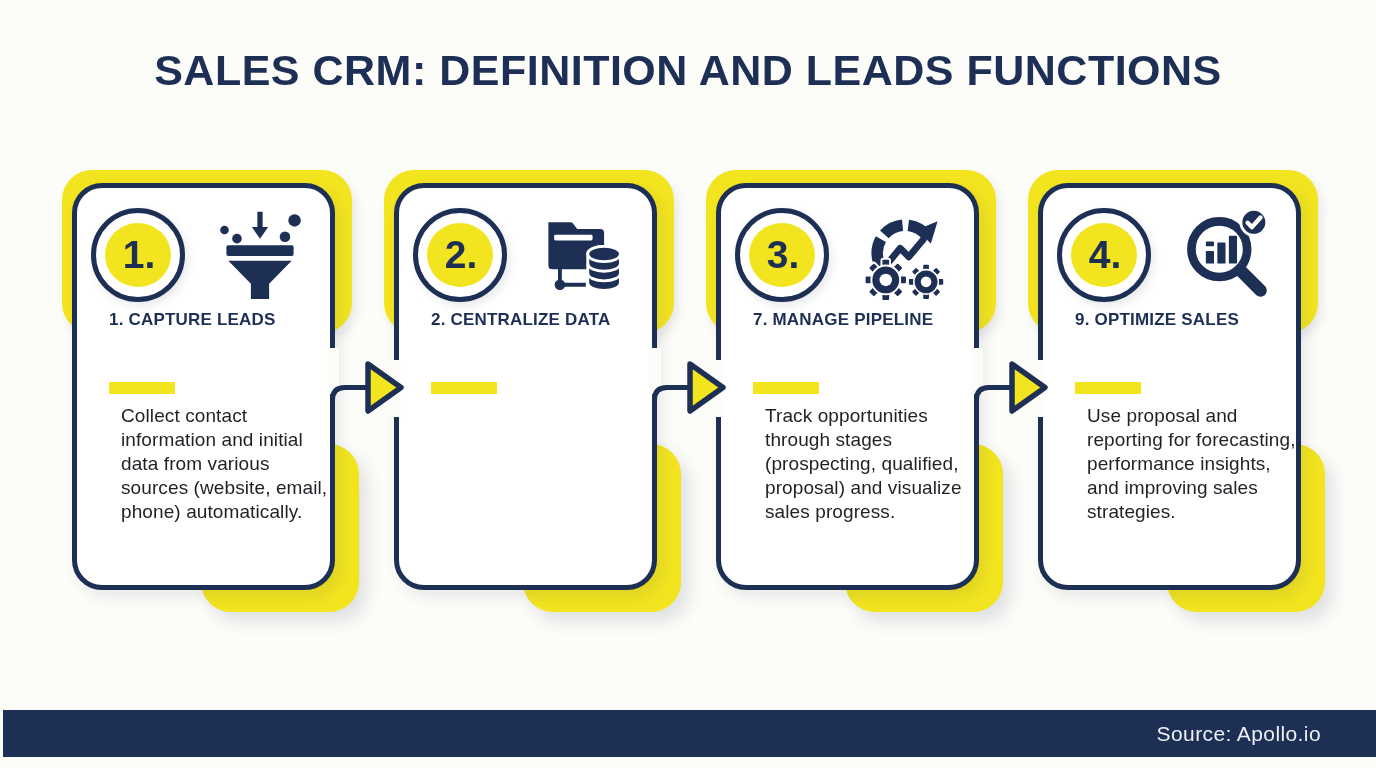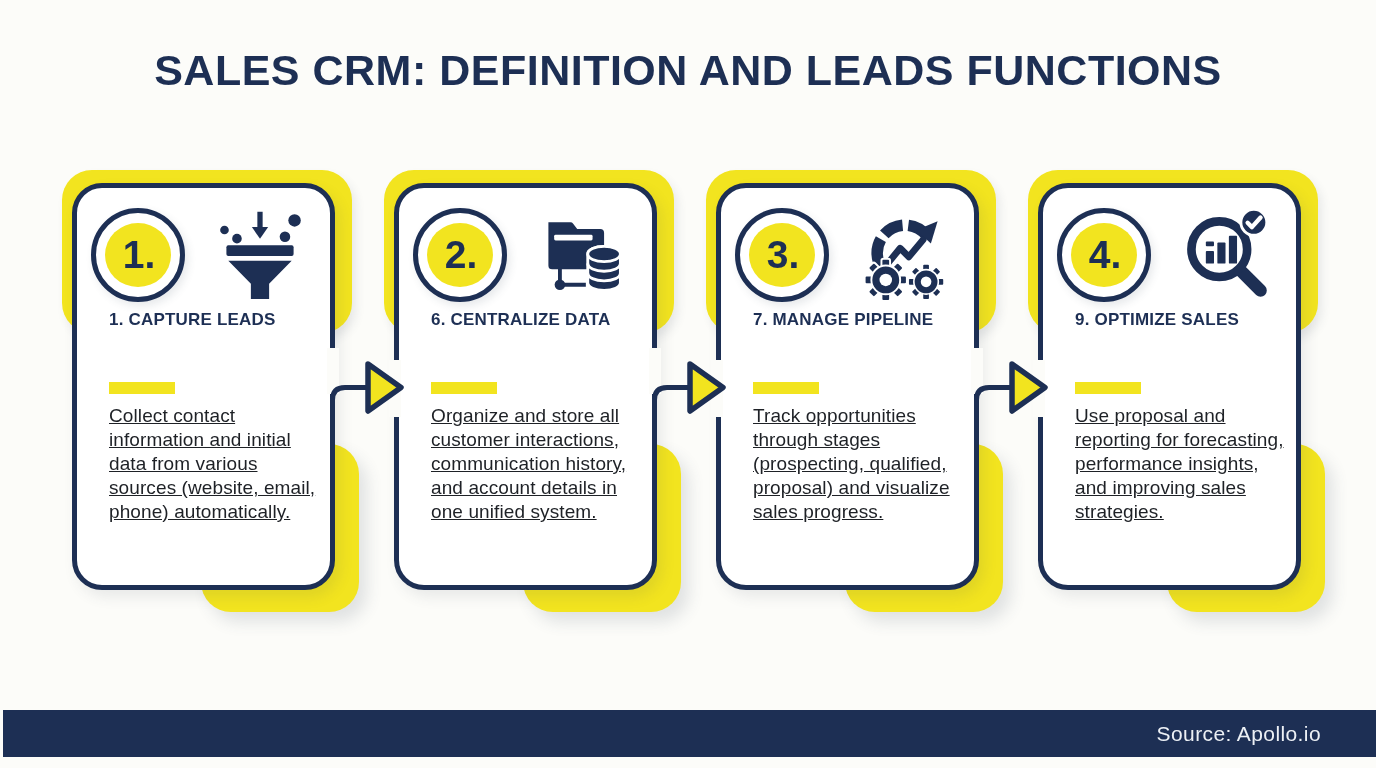--- a/index.html
+++ b/index.html
@@ -48,22 +48,22 @@
   .card-title{
     position:absolute; left:32px; top:122px; width:212px; margin:0;
     font-size:17px; font-weight:800; line-height:1.14; letter-spacing:.2px;
     color:#1d2f54;
   }
   .underline{
     position:absolute; left:32px; top:194px; width:66px; height:12px;
     background:#f2e41f;
   }
   .card-desc{
-    position:absolute; left:32px; top:216px; width:219px; margin:0;
-    font-size:19px; line-height:24px; color:#1e2126; letter-spacing:.1px;text-decoration:underline;
+    position:absolute; left:44px; top:216px; width:219px; margin:0;
+    font-size:19px; line-height:24px; color:#1e2126; letter-spacing:.1px;
   }
   
   .arrow{ position:absolute; top:340px; width:85px; height:115px; }
   .arrow.a-1{ left:325px; } .arrow.a-2{ left:647px; } .arrow.a-3{ left:969px; }
   .arrow svg{ width:100%; height:100%; display:block; }
 
   
   .footer-bar{
     position:absolute; left:3px; top:710px; width:100%; height:47px;
     background:#1d2f54; display:flex; align-items:center;
@@ -116,23 +116,22 @@
           <rect x="21" y="30" width="40" height="6" rx="1.5" fill="#fff"></rect>
           <path d="M27 64 V82 H54" stroke="#1d2f54" stroke-width="4" fill="none"></path>
           <circle cx="27" cy="82" r="5.5"></circle>
           <g stroke="#fff" stroke-width="3">
             <path d="M56 50 c0 -4.4 7.6 -8 17 -8 s17 3.6 17 8 v30 c0 4.4 -7.6 8 -17 8 s-17 -3.6 -17 -8 Z"></path>
             <ellipse cx="73" cy="50" rx="17" ry="8"></ellipse>
           </g>
           <path d="M56 60 a17 8 0 0 0 34 0 M56 70 a17 8 0 0 0 34 0" stroke="#fff" stroke-width="3" fill="none"></path>
         </svg>
       </div>
-      <h2 class="card-title">6. CENTRALIZE DATA</h2>
-      <div class="underline"></div>
-      <p class="card-desc">Organize and store all customer interactions, communication history, and account details in one unified system.</p>
+      <h2 class="card-title">2. CENTRALIZE DATA</h2>
+      <div class="underline"></div>
     </div>
   </section>
 
   <section class="card-wrap pos-3">
     <div class="blob blob-top"></div>
     <div class="blob blob-bottom"></div>
     <div class="card">
       <div class="num-ring">
         <div class="num-circle">3.</div>
       </div>

